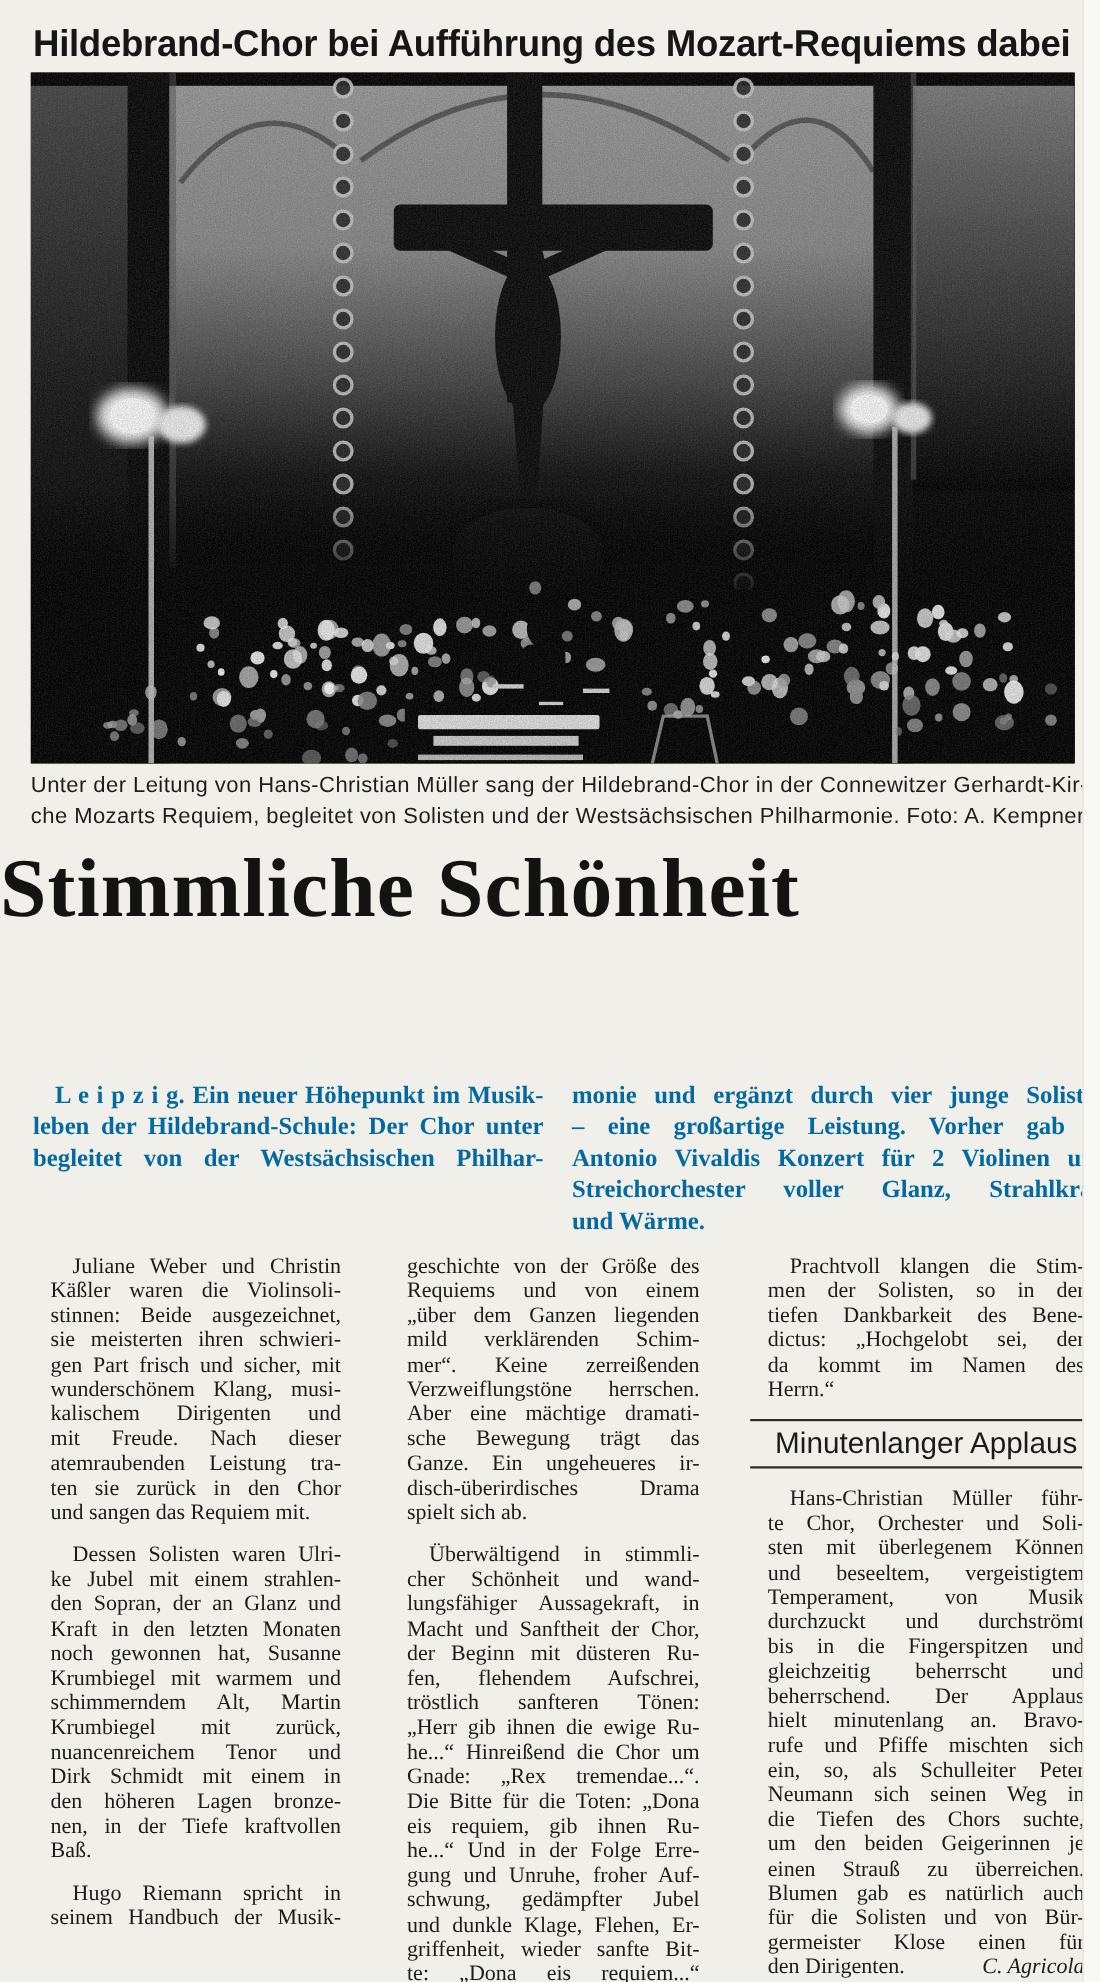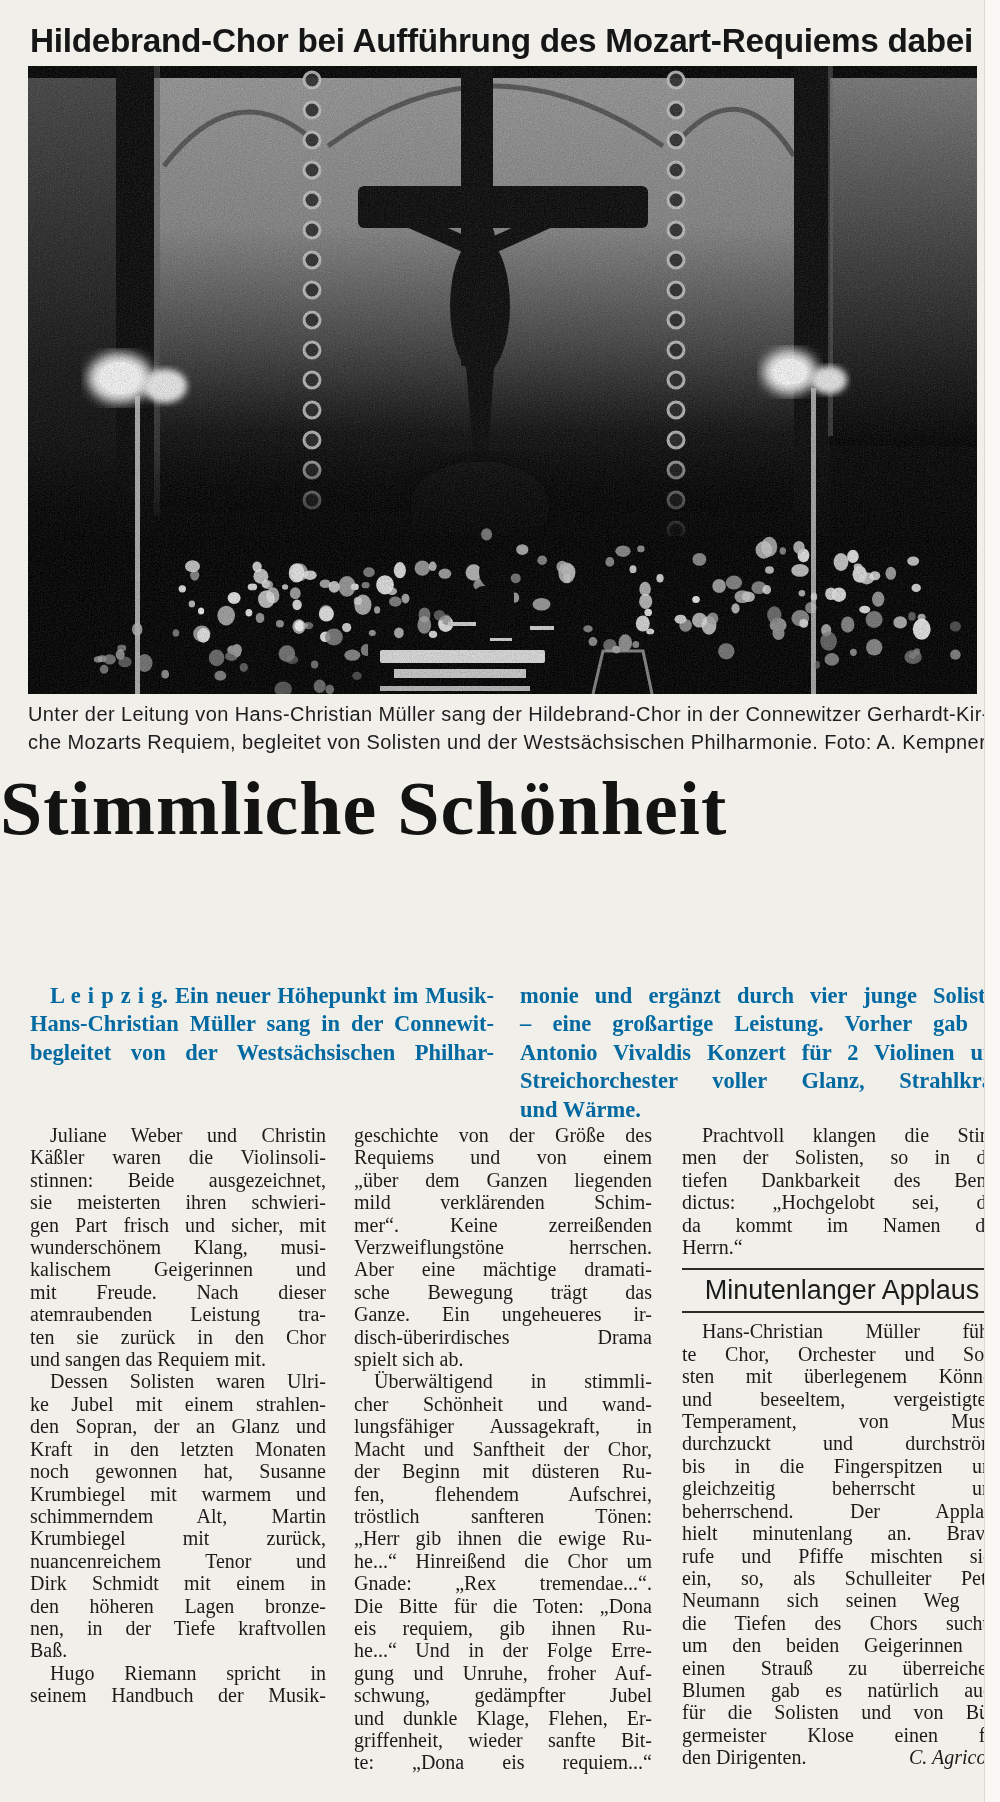--- a/index.html
+++ b/index.html
@@ -29,21 +29,21 @@
   .lead{position:absolute;top:982px;font:700 22.5px/28.4px "Liberation Serif",serif;color:#0369a1;}
   #leadA{left:30px;width:464px;}
   #leadB{left:520px;width:488px;}
   .col{position:absolute;top:1124px;font:400 20px/22.4px "Liberation Serif",serif;color:#1c1b19;}
   #col1{left:30px;width:296px;}
   #col2{left:354px;width:298px;}
   #col3{left:682px;width:320px;}
   .tline{text-align:justify;text-align-last:justify;}
   .tline.last{text-align-last:left;}
   .tline.indent{text-indent:20px;}
-  .para{margin:0;font-family:Liberation Serif, serif;}
+  .para{margin:16px;font-family:Liberation Serif, serif;}
   .subhead{
     border-top:2px solid #2b2a28;border-bottom:2px solid #2b2a28;
     margin:10px 0 7px;padding:5px 0 6px;text-align:center;
     font:400 27px/30px "Liberation Sans",sans-serif;color:#1b1b1a;
   }
   .byline-line{display:flex;justify-content:space-between;text-align-last:auto;}
   .byline{font-style:italic;}
   .edge{
     position:absolute;right:0;top:0;width:15px;height:1802px;
     background:#f9f8f5;border-left:1px solid #dedad3;z-index:10;
@@ -387,40 +387,40 @@
     <div>Unter der Leitung von Hans-Christian Müller sang der Hildebrand-Chor in der Connewitzer Gerhardt-Kir-</div>
     <div>che Mozarts Requiem, begleitet von Solisten und der Westsächsischen Philharmonie.  Foto: A. Kempner</div>
   </div>
 
 <div class="headline">
   <div>Stimmliche Schönheit</div>
 </div>
 
 <div class="lead" id="leadA">
     <div class="tline indent">L e i p z i g.  Ein neuer Höhepunkt im Musik-</div>
-    <div class="tline">Hans-Christian Müller sang in der Connewit-</div>
+    <div class="tline">leben der Hildebrand-Schule: Der Chor unter</div>
     <div class="tline">begleitet von der Westsächsischen Philhar-</div>
   </div>
 <div class="lead" id="leadB">
     <div class="tline">monie und ergänzt durch vier junge Solisten</div>
     <div class="tline">– eine großartige Leistung. Vorher gab es</div>
     <div class="tline">Antonio Vivaldis Konzert für 2 Violinen und</div>
     <div class="tline">Streichorchester voller Glanz, Strahlkraft</div>
     <div class="tline last">und Wärme.</div>
   </div>
 
 <div class="col" id="col1">
     <div class="para">
       <div class="tline indent">Juliane Weber und Christin</div>
       <div class="tline">Käßler waren die Violinsoli-</div>
       <div class="tline">stinnen: Beide ausgezeichnet,</div>
       <div class="tline">sie meisterten ihren schwieri-</div>
       <div class="tline">gen Part frisch und sicher, mit</div>
       <div class="tline">wunderschönem Klang, musi-</div>
-      <div class="tline">kalischem Geigerinnen und</div>
+      <div class="tline">kalischem Dirigenten und</div>
       <div class="tline">mit Freude. Nach dieser</div>
       <div class="tline">atemraubenden Leistung tra-</div>
       <div class="tline">ten sie zurück in den Chor</div>
       <div class="tline last">und sangen das Requiem mit.</div>
     </div>
     <div class="para">
       <div class="tline indent">Dessen Solisten waren Ulri-</div>
       <div class="tline">ke Jubel mit einem strahlen-</div>
       <div class="tline">den Sopran, der an Glanz und</div>
       <div class="tline">Kraft in den letzten Monaten</div>

